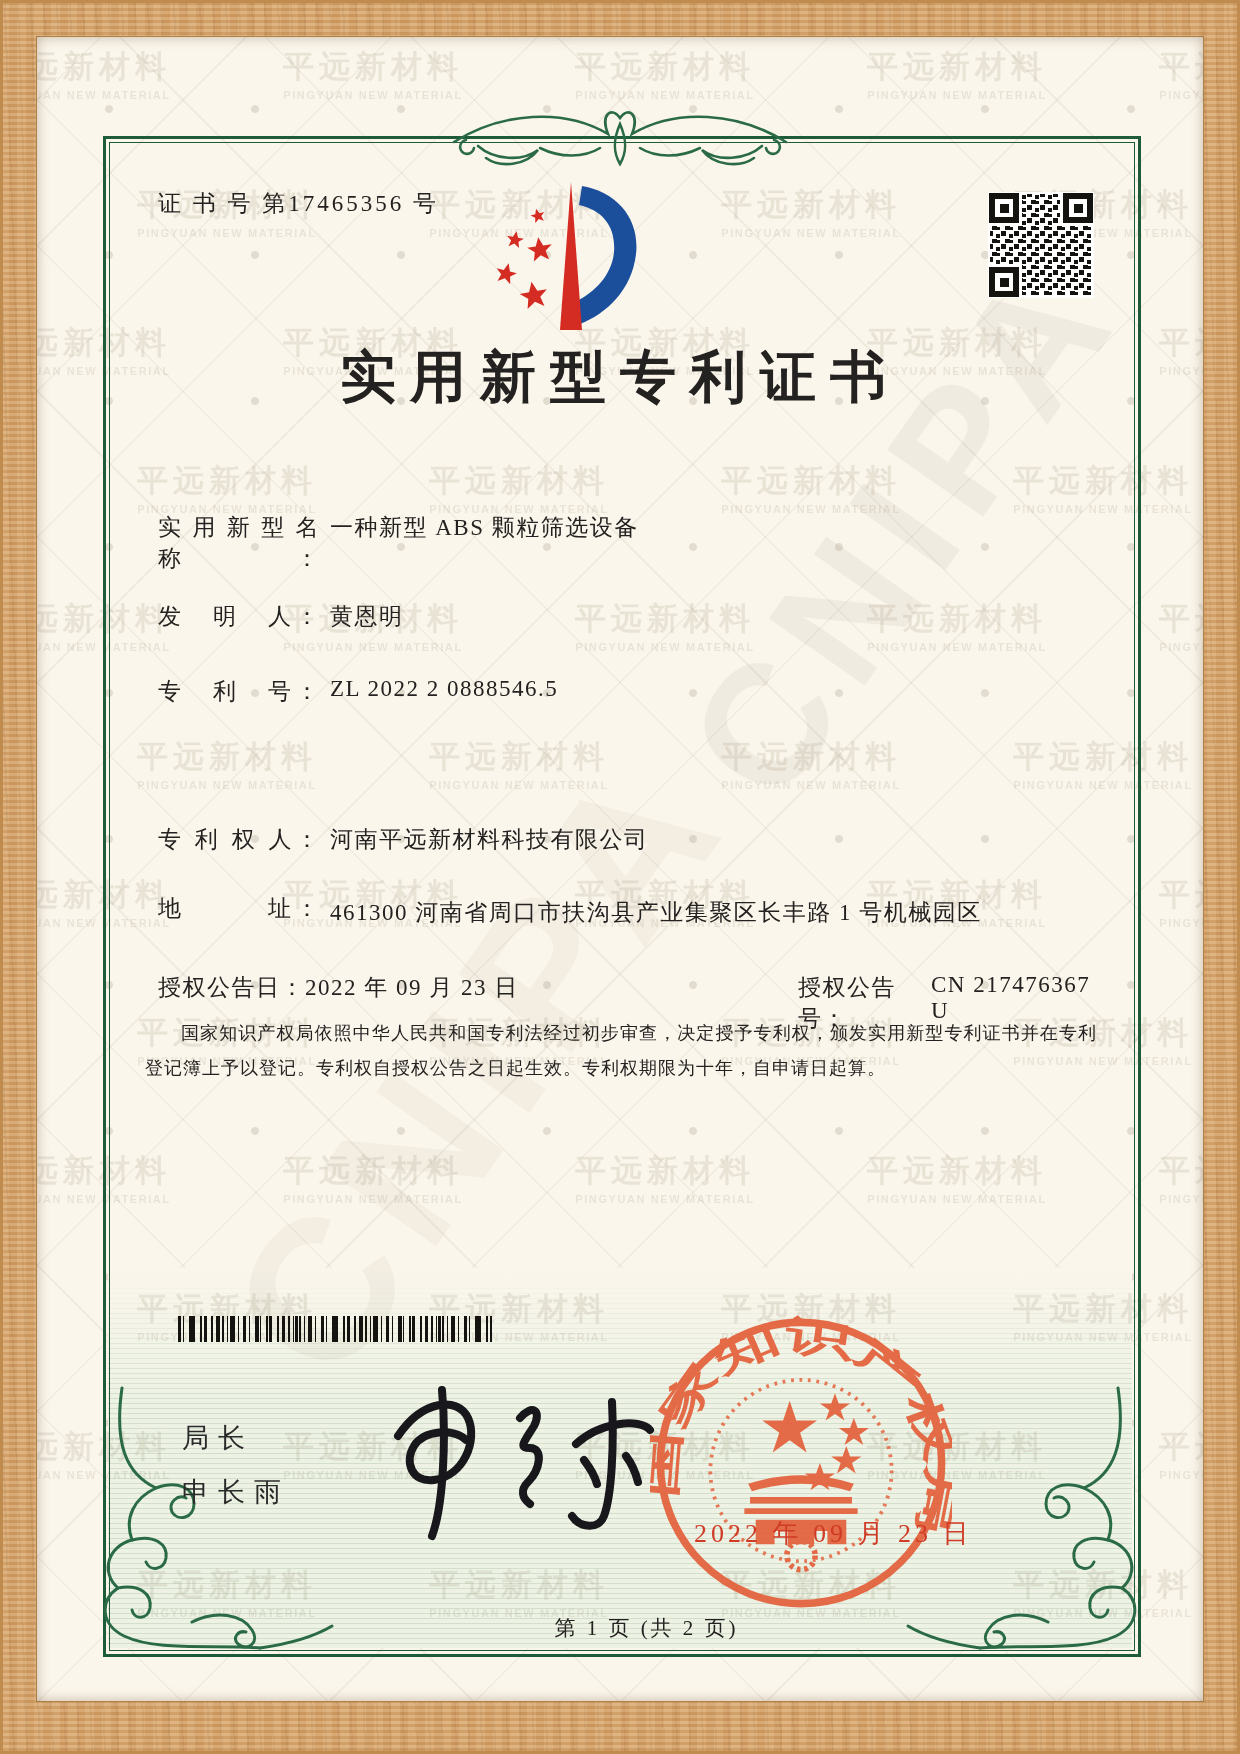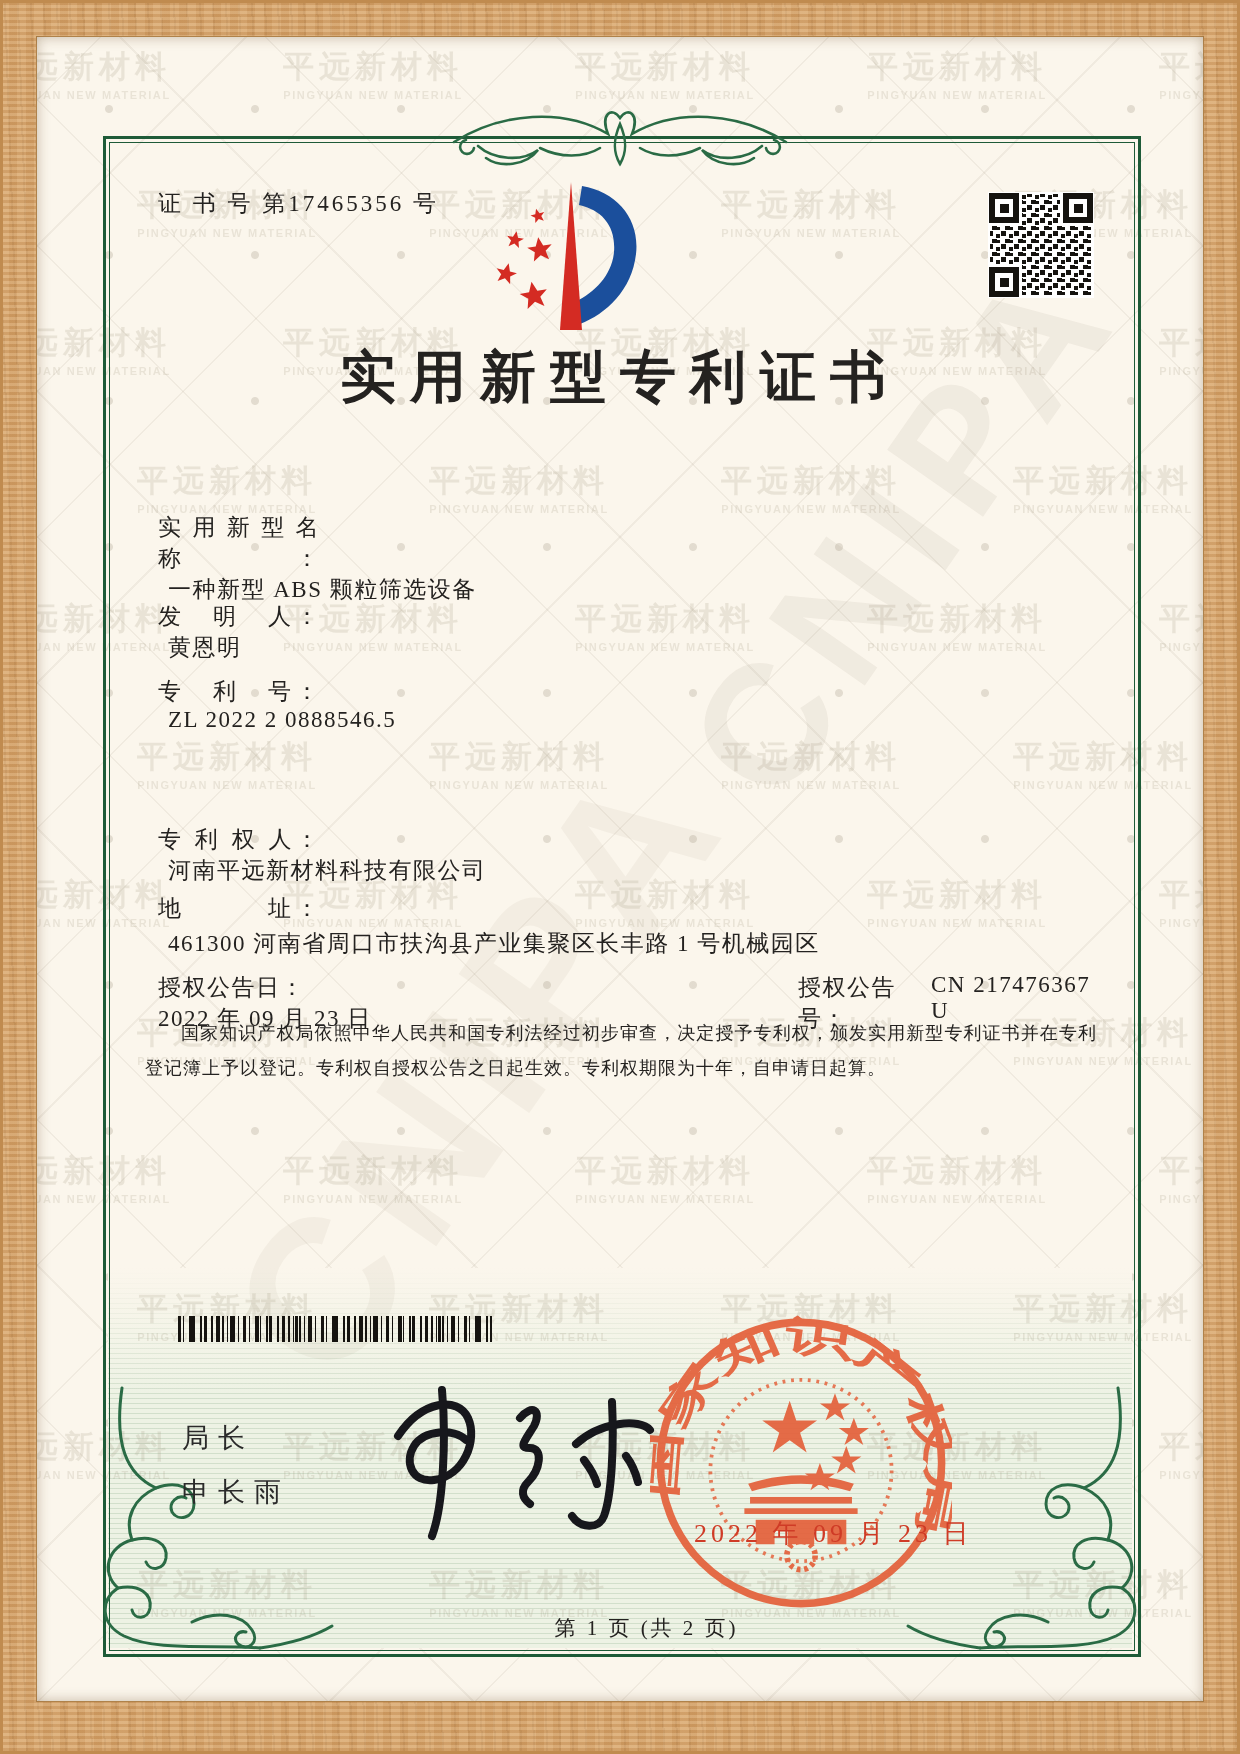--- a/index.html
+++ b/index.html
@@ -42,21 +42,21 @@
   .guilloche:before{content:"";position:absolute;inset:0;
     background:linear-gradient(180deg,#fbf6ec 0px, rgba(251,246,236,0) 130px);}
 
   
   .content{position:absolute;inset:0;z-index:6;}
   .certno{position:absolute;left:158px;top:188px;font-size:23px;letter-spacing:3px;}
   .logo{position:absolute;left:478px;top:178px;}
   .qr{position:absolute;left:988px;top:192px;width:106px;height:106px;}
   .title{position:absolute;left:0;top:340px;width:100%;text-align:center;
          font-size:56px;font-weight:bold;letter-spacing:14px;}
-  .row{position:absolute;left:158px;font-size:23px;letter-spacing:1.5px;display:flex;align-items:flex-start;flex-direction:column;}
+  .row{position:absolute;left:158px;font-size:23px;letter-spacing:1.5px;display:flex;align-items:flex-start;}
   .lab{display:inline-block;width:162px;text-align:justify;text-align-last:justify;flex:none;}
   .val{margin-left:10px;}
   .val.wrap{width:762px;line-height:40px;}
   .pair2{position:absolute;left:640px;top:0;display:flex;font-size:23px;letter-spacing:1.5px;}
   .paras{position:absolute;left:145px;top:1016px;width:952px;font-size:18px;line-height:35px;
          text-align:justify;letter-spacing:1px;}
   .paras p{margin:0;text-indent:2em;}
   .barcode{position:absolute;left:178px;top:1316px;width:314px;height:26px;
     background:
       repeating-linear-gradient(90deg,#15130f 0 2px,transparent 2px 5px,#15130f 5px 6px,transparent 6px 11px),

